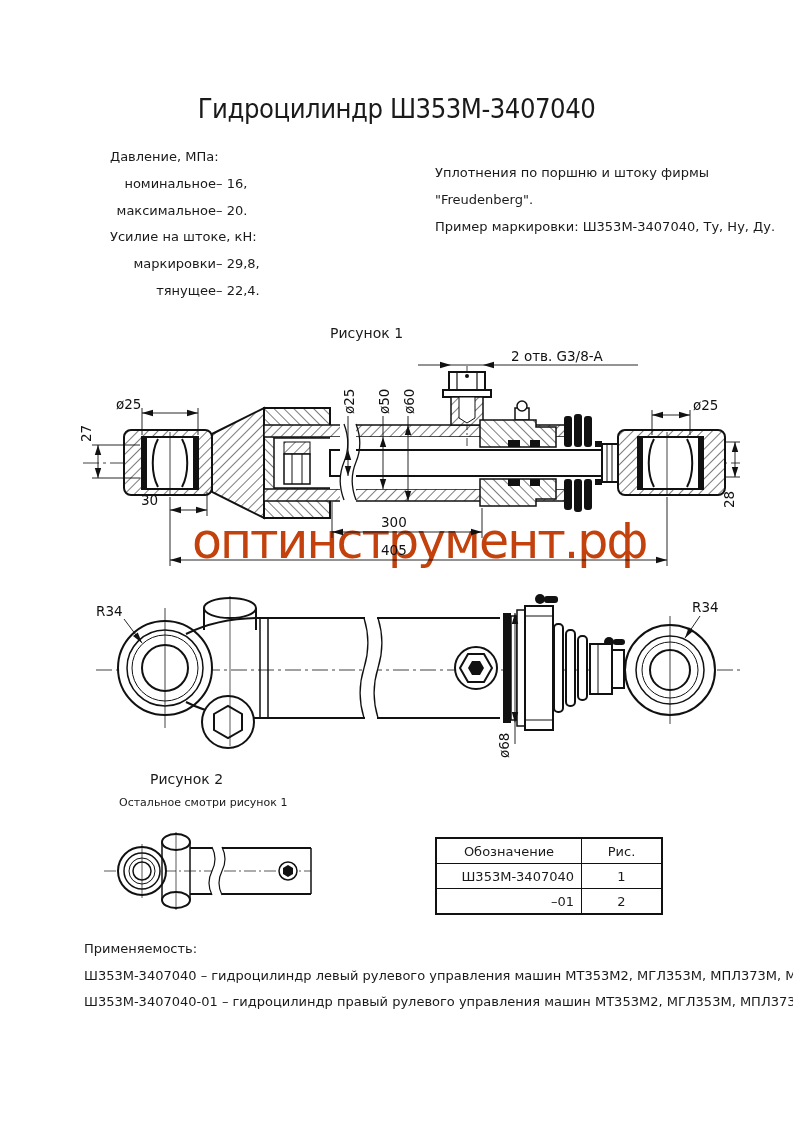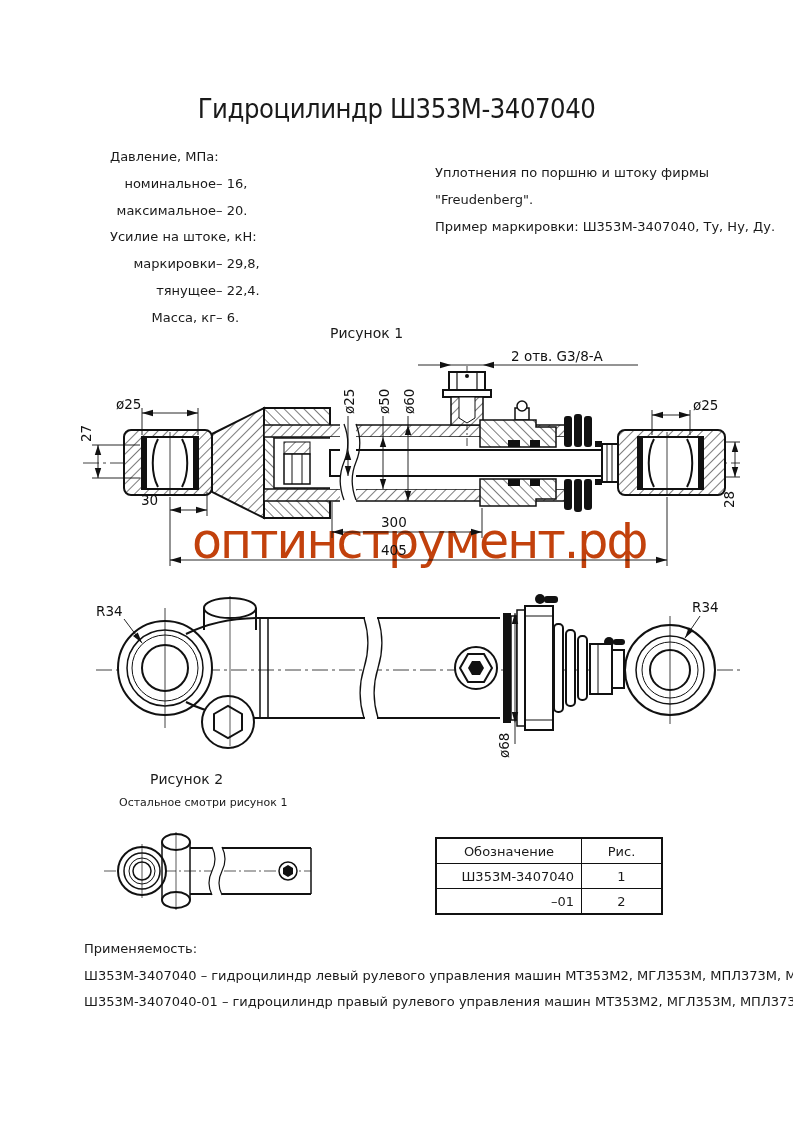--- a/index.html
+++ b/index.html
@@ -36,21 +36,20 @@
 
   <div class="abs title">Гидроцилиндр Ш353М-3407040</div>
 
   <div class="abs specs-left">
     <div><span class="spec-label">Давление, МПа:</span><span></span></div>
     <div><span class="spec-label">номинальное</span><span>– 16,</span></div>
     <div><span class="spec-label">максимальное</span><span>– 20.</span></div>
     <div><span class="spec-label">Усилие на штоке, кН:</span><span></span></div>
     <div><span class="spec-label">маркировки</span><span>– 29,8,</span></div>
     <div><span class="spec-label">тянущее</span><span>– 22,4.</span></div>
-    <div><span class="spec-label">Масса, кг</span><span>– 6.</span></div>
   </div>
 
   <div class="abs specs-right">
     <div>Уплотнения по поршню и штоку фирмы</div>
     <div>"Freudenberg".</div>
     <div>Пример маркировки: Ш353М-3407040, Ту, Ну, Ду.</div>
   </div>
 
   <div class="abs fig-caption cap1">Рисунок 1</div>
 

